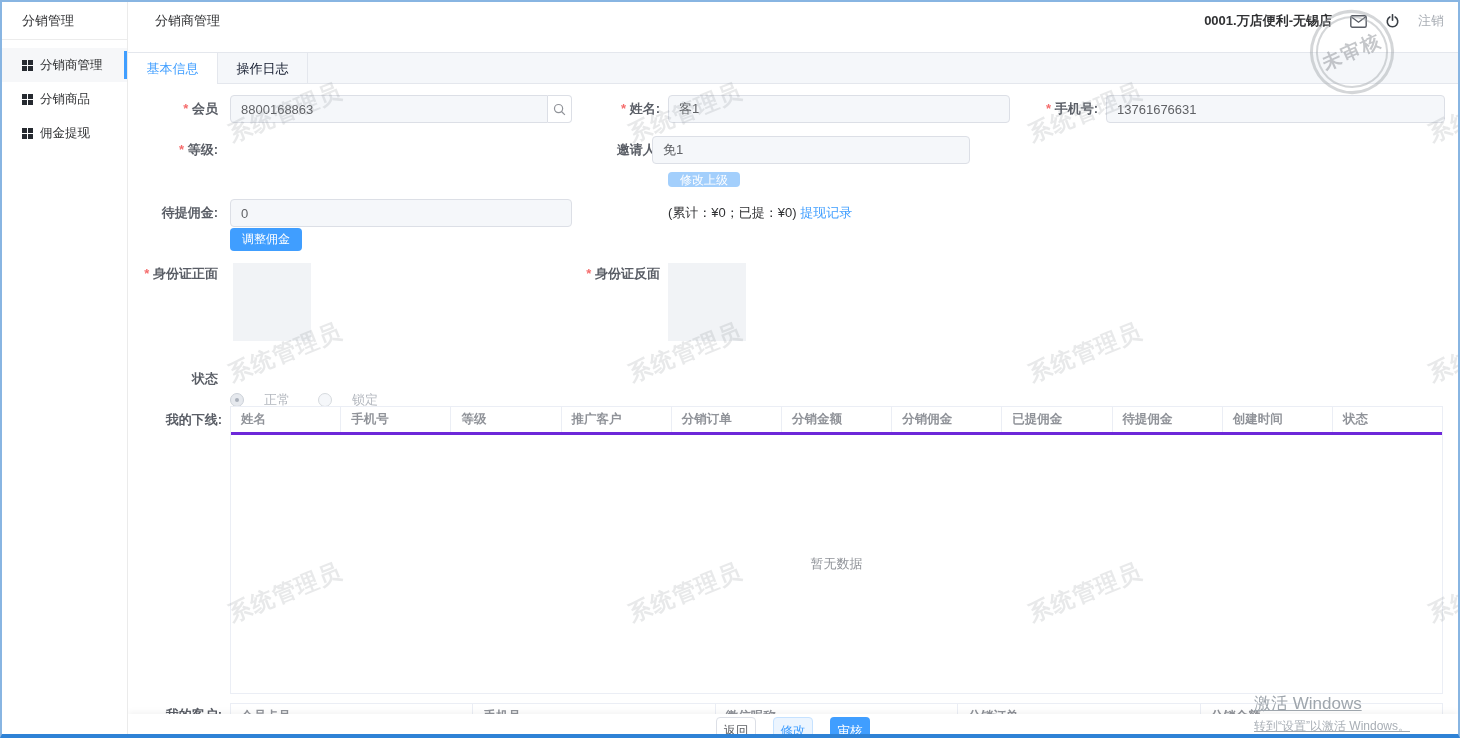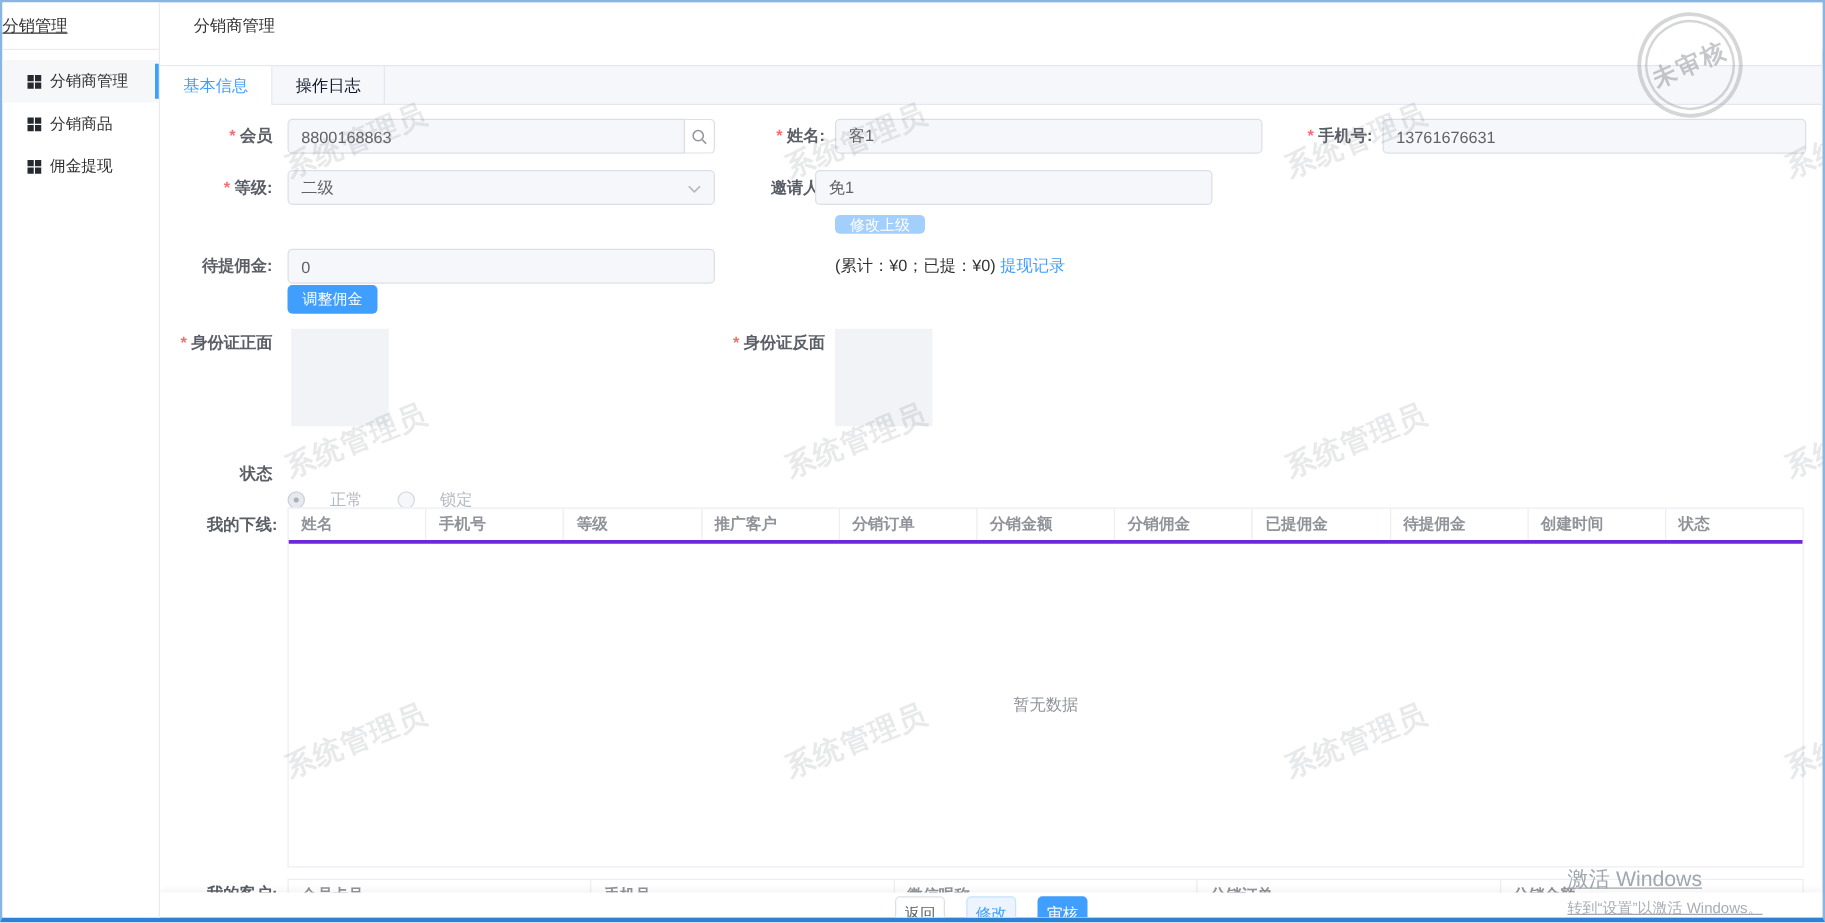--- a/index.html
+++ b/index.html
@@ -3,22 +3,22 @@
 <meta charset="utf-8">
 <style>
   * { margin:0; padding:0; box-sizing:border-box; }
   html,body { width:1460px; height:738px; overflow:hidden;
     font-family:"Liberation Sans","DejaVu Sans",sans-serif; background:#fff; }
   .window { position:relative; width:1460px; height:738px; background:#fff;
     border:2px solid #88b5e2; border-bottom:4px solid #2e82d6; display:flex; }
 
   
   .sidebar { width:126px; background:#fff; border-right:1px solid #ebebeb; flex:none; }
-  .sidebar-title { height:38px; line-height:38px; font-size:13px;
-    color:#303133; border-bottom:1px solid #ececec;text-decoration:underline; }
+  .sidebar-title { height:38px; line-height:38px; padding-left:20px; font-size:13px;
+    color:#303133; border-bottom:1px solid #ececec; }
   .menu { padding-top:8px; }
   .menu-item { position:relative; height:34px; display:flex; align-items:center;
     padding-left:20px; font-size:12.5px; color:#303133; cursor:pointer; }
   .menu-item.active { background:#f6f7f9; }
   .menu-item.active .bar { position:absolute; right:0; top:3px; bottom:3px; width:3px; background:#409eff; }
   .grid-icon { width:11px; height:11px; margin-right:7px; flex:none;
     background:
       linear-gradient(#262a30,#262a30) 0 0/5px 5px no-repeat,
       linear-gradient(#262a30,#262a30) 6px 0/5px 5px no-repeat,
       linear-gradient(#262a30,#262a30) 0 6px/5px 5px no-repeat,
@@ -118,20 +118,36 @@
         <span class="grid-icon"></span>
         <span>佣金提现</span>
       </div>
     </nav>
   </aside>
 
   <div class="main">
 
     <header class="topbar">
       <span class="topbar-title">分销商管理</span>
+      <div class="topbar-right">
+        <span class="store-name">0001.万店便利-无锡店</span>
+        <span class="icon-btn">
+          <svg width="17" height="13" viewBox="0 0 17 13">
+              <rect x="0.8" y="0.8" width="15.4" height="11.4" rx="1.5" fill="none" stroke="#5a5e66" stroke-width="1.4"></rect>
+              <polyline points="1.5,2 8.5,7.2 15.5,2" fill="none" stroke="#5a5e66" stroke-width="1.4"></polyline>
+            </svg>
+        </span>
+        <span class="icon-btn">
+          <svg width="15" height="15" viewBox="0 0 16 16">
+              <path d="M5.2 3.2 A5.6 5.6 0 1 0 10.8 3.2" fill="none" stroke="#3a3f45" stroke-width="1.7" stroke-linecap="round"></path>
+              <line x1="8" y1="0.8" x2="8" y2="6.6" stroke="#3a3f45" stroke-width="1.7" stroke-linecap="round"></line>
+            </svg>
+        </span>
+        <span class="logout">注销</span>
+      </div>
     </header>
 
     <div class="tabbar">
       <div class="tab active">基本信息</div>
       <div class="tab">操作日志</div>
     </div>
 
     <div class="content">
 
       <div class="abs flabel req" style="left:0;top:11px">会员</div>
@@ -143,28 +159,20 @@
               <line x1="9.4" y1="9.4" x2="12.8" y2="12.8" stroke="#909399" stroke-width="1.3"></line>
             </svg>
         </span>
       </div>
       <div class="abs flabel req" style="left:442px;top:11px">姓名:</div>
       <input class="abs inp" style="left: 540px; top: 11px; width: 342px;" readonly="" value="客1">
       <div class="abs flabel req" style="left:880px;top:11px">手机号:</div>
       <input class="abs inp" style="left: 978px; top: 11px; width: 339px;" readonly="" value="13761676631">
 
       <div class="abs flabel req" style="left:0;top:52px">等级:</div>
-      <div class="abs select" style="left:102px;top:52px;width:342px">
-        <span>二级</span>
-        <span class="chev">
-          <svg width="11" height="7" viewBox="0 0 11 7">
-              <polyline points="1,1 5.5,5.5 10,1" fill="none" stroke="#b4b8bf" stroke-width="1.4"></polyline>
-            </svg>
-        </span>
-      </div>
       <div class="abs flabel" style="left:442px;top:52px">邀请人:</div>
       <input class="abs inp" style="left: 524px; top: 52px; width: 318px;" readonly="" value="免1">
       <button class="abs btn btn-disabled-primary" style="left:540px;top:88px">修改上级</button>
 
       <div class="abs flabel" style="left:0;top:115px">待提佣金:</div>
       <input class="abs inp" style="left: 102px; top: 115px; width: 342px;" readonly="" value="0">
       <div class="abs summary-text" style="left:540px;top:115px">
         <span>(累计：¥0；已提：¥0)</span>
         <a class="link">提现记录</a>
       </div>

